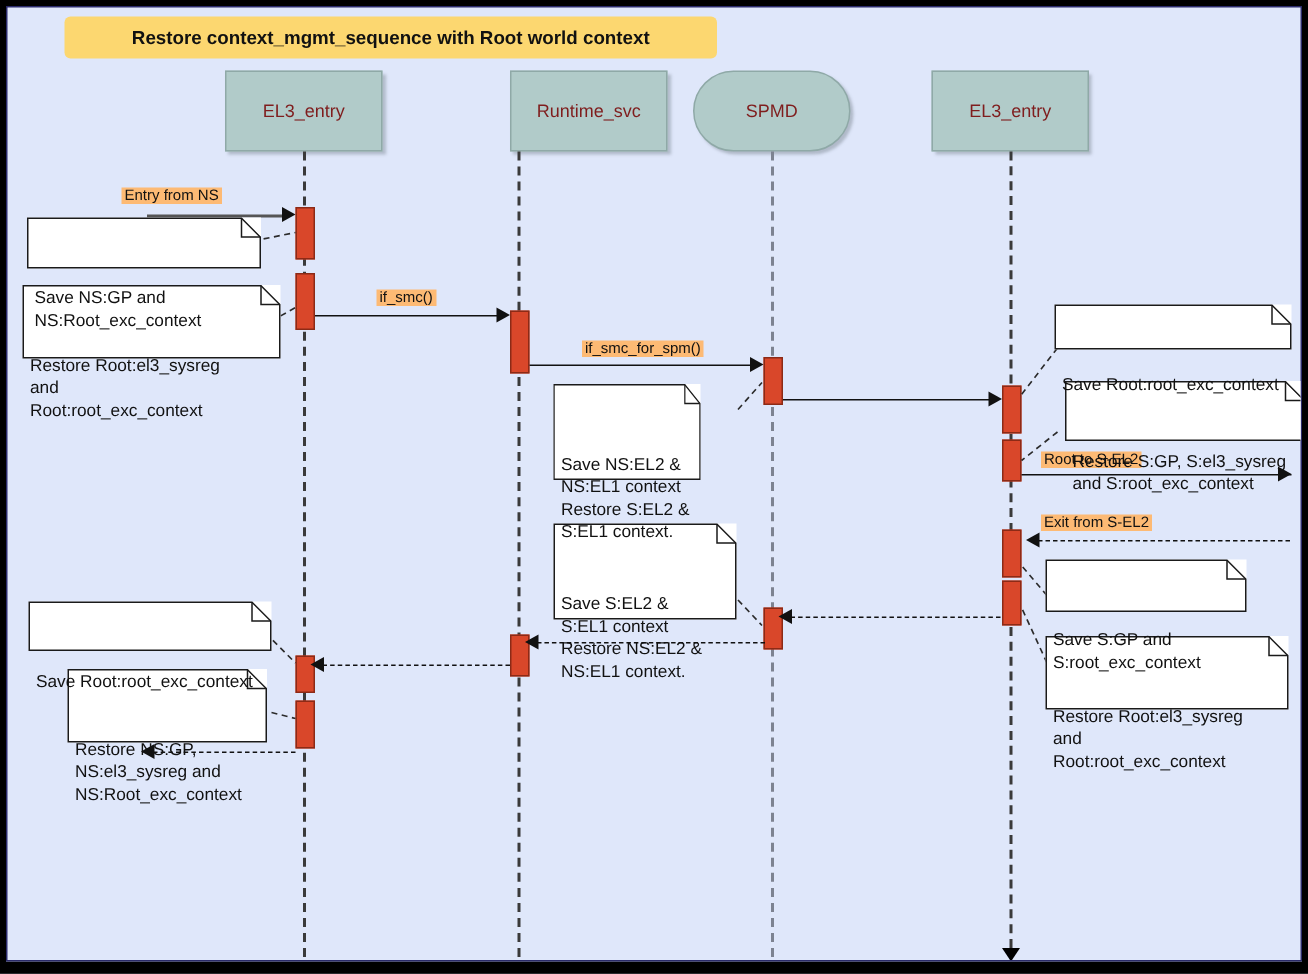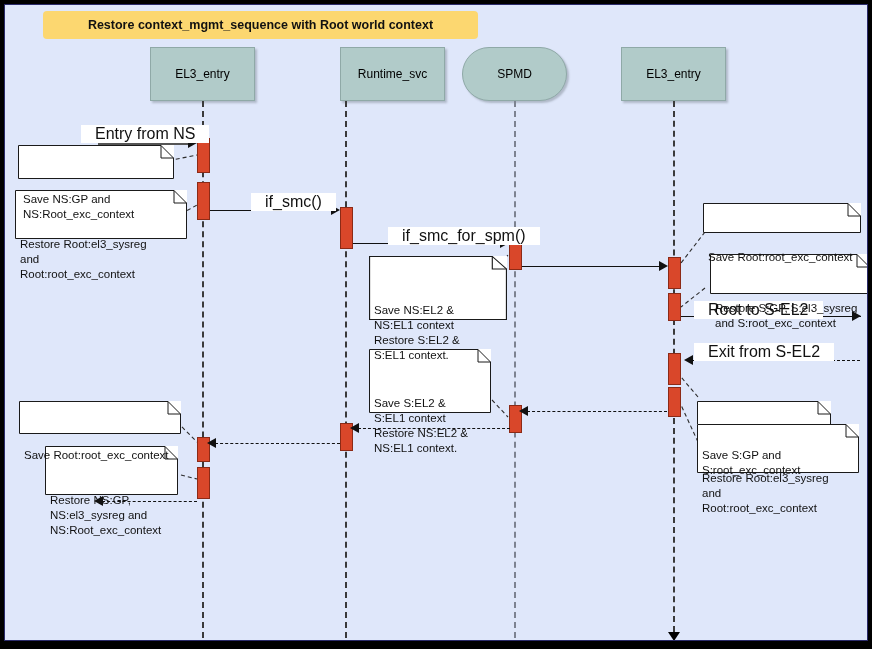--- a/index.html
+++ b/index.html
@@ -52,21 +52,21 @@
   .lifeline-line.gray { border-left-color: #7d8391; }
   .lifeline-head {
     position: absolute;
     background: #b1cbc9;
     border: 1px solid #8fa9a7;
     box-shadow: 2px 2px 2px rgba(90,100,110,0.35);
     display: flex;
     align-items: center;
     justify-content: center;
     font-size: 12px;
-    color: #000000;
+    color: #7f1d1d;
     box-sizing: border-box;
   }
   .lifeline-end-arrow {
     position: absolute;
     width: 0; height: 0;
     border-left: 6px solid transparent;
     border-right: 6px solid transparent;
     border-top: 9px solid #000;
   }
   
@@ -94,24 +94,24 @@
   }
   .arrowhead-left {
     position: absolute;
     width: 0; height: 0;
     border-top: 5px solid transparent;
     border-bottom: 5px solid transparent;
     border-right: 9px solid #111;
   }
   .msg-label {
     position: absolute;
-    font-size: 16px;
+    font-size: 10px;
     color: #111;
-    background: #ffffff;
-    padding: 0 14px;
+    background: #fdba74;
+    padding: 0 2px;
     white-space: nowrap;
   }
   
   .note {
     position: absolute;
     background: #ffffff;
     font-size: 11.5px;
     line-height: 15px;
     color: #111;
     box-sizing: border-box;
@@ -244,21 +244,21 @@
     <div class="note" style="left:10px; top:185px; width:172px; height:49px;">
       <svg class="note-body" viewBox="0 0 172 49" preserveAspectRatio="none">
         <path d="M0.5,0.5 L159,0.5 L171.5,13 L171.5,48.5 L0.5,48.5 Z" fill="#ffffff" stroke="#1a1a1a" stroke-width="1"></path>
         <path d="M159,0.5 L159,13 L171.5,13" fill="none" stroke="#1a1a1a" stroke-width="1"></path>
       </svg>
       <div class="note-text">Restore Root:el3_sysreg
 and
 Root:root_exc_context</div>
     </div>
 
-    <div class="note" style="left:364px; top:251px; width:138px; height:64px;">
+    <div class="note" style="left:364px; top:251px; width:98px; height:64px;">
       <svg class="note-body" viewBox="0 0 122 64" preserveAspectRatio="none">
         <path d="M0.5,0.5 L109,0.5 L121.5,13 L121.5,63.5 L0.5,63.5 Z" fill="#ffffff" stroke="#1a1a1a" stroke-width="1"></path>
         <path d="M109,0.5 L109,13 L121.5,13" fill="none" stroke="#1a1a1a" stroke-width="1"></path>
       </svg>
       <div class="note-text">Save NS:EL2 &amp;
 NS:EL1 context
 Restore S:EL2 &amp;
 S:EL1 context.</div>
     </div>
 
@@ -272,21 +272,21 @@
 
     <div class="note" style="left:705px; top:249px; width:160px; height:40px;">
       <svg class="note-body" viewBox="0 0 160 40" preserveAspectRatio="none">
         <path d="M0.5,0.5 L147,0.5 L159.5,13 L159.5,39.5 L0.5,39.5 Z" fill="#ffffff" stroke="#1a1a1a" stroke-width="1"></path>
         <path d="M147,0.5 L147,13 L159.5,13" fill="none" stroke="#1a1a1a" stroke-width="1"></path>
       </svg>
       <div class="note-text">Restore S:GP, S:el3_sysreg
 and S:root_exc_context</div>
     </div>
 
-    <div class="note" style="left:692px; top:368px; width:134px; height:35px;margin-top:28px;">
+    <div class="note" style="left:692px; top:368px; width:134px; height:35px;">
       <svg class="note-body" viewBox="0 0 134 35" preserveAspectRatio="none">
         <path d="M0.5,0.5 L121,0.5 L133.5,13 L133.5,34.5 L0.5,34.5 Z" fill="#ffffff" stroke="#1a1a1a" stroke-width="1"></path>
         <path d="M121,0.5 L121,13 L133.5,13" fill="none" stroke="#1a1a1a" stroke-width="1"></path>
       </svg>
       <div class="note-text">Save S:GP and
 S:root_exc_context</div>
     </div>
 
     <div class="note" style="left:692px; top:419px; width:162px; height:49px;">
       <svg class="note-body" viewBox="0 0 162 49" preserveAspectRatio="none">

